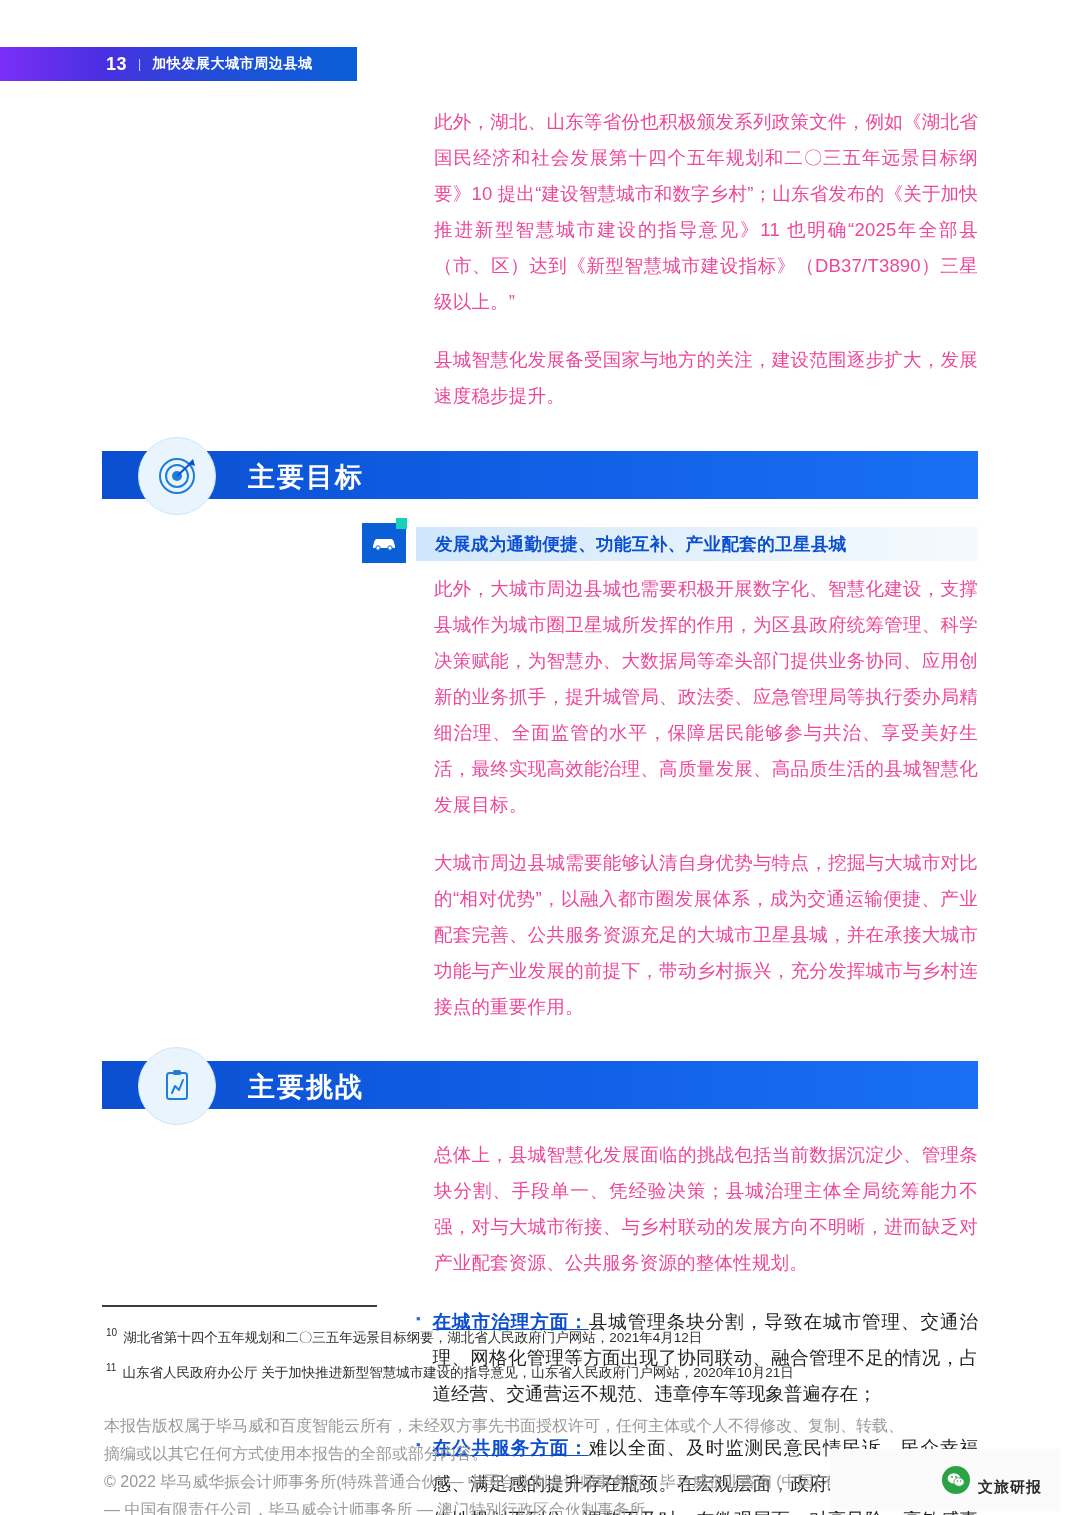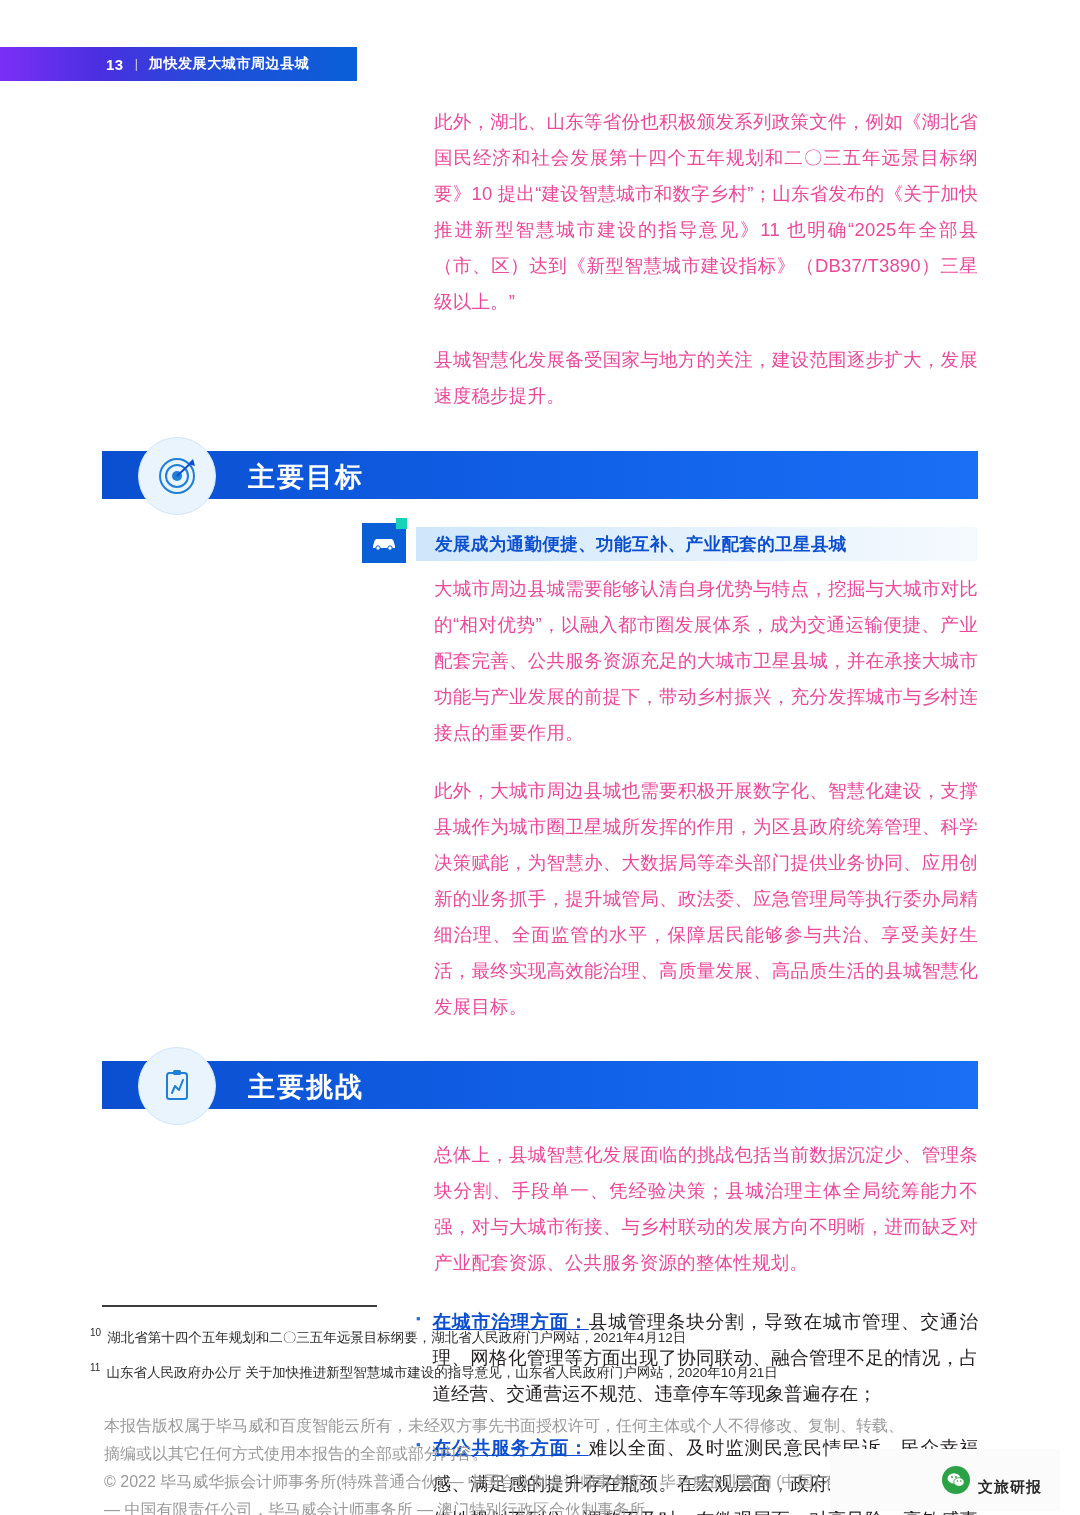--- a/index.html
+++ b/index.html
@@ -24,21 +24,21 @@
     width: 357px;
     height: 34px;
     background: linear-gradient(90deg, #7b2ff7 0%, #4a2fe0 28%, #1f4fd8 62%, #0a5fd8 100%);
     display: flex;
     align-items: center;
     box-sizing: border-box;
     padding-left: 106px;
   }
   .header-pagenum {
     color: #ffffff;
-    font-size: 15px;
+    font-size: 18px;
     font-weight: bold;
     letter-spacing: 0.5px;
   }
   .header-sep {
     color: #d7d3f5;
     font-size: 12px;
     margin: 0 11px;
   }
   .header-title {
     color: #ffffff;
@@ -179,21 +179,21 @@
   .fn-rule {
     position: absolute;
     left: 102px;
     top: 1305px;
     width: 275px;
     height: 2px;
     background: #3d3d3d;
   }
   .footnotes {
     position: absolute;
-    left: 90px;
+    left: 106px;
     top: 1325px;
     width: 880px;
   }
   .fn {
     font-size: 13.5px;
     color: #2b2b2b;
     margin-bottom: 12px;
     line-height: 1.5;
   }
   .fn sup {
@@ -283,22 +283,22 @@
         <path d="M2 11 L3.5 6 C4 4.6 5 4 6.3 4 H19.7 C21 4 22 4.6 22.5 6 L24 11 V13 H2 Z" fill="#ffffff"></path>
         <circle cx="7" cy="13" r="2.2" fill="#ffffff" stroke="#0b5fd6" stroke-width="1"></circle>
         <circle cx="19" cy="13" r="2.2" fill="#ffffff" stroke="#0b5fd6" stroke-width="1"></circle>
       </svg>
     </div>
     <div class="subhead">
       <span class="subhead-text">发展成为通勤便捷、功能互补、产业配套的卫星县城</span>
     </div>
   </div>
 
+  <p class="para">此外，大城市周边县城也需要积极开展数字化、智慧化建设，支撑县城作为城市圈卫星城所发挥的作用，为区县政府统筹管理、科学决策赋能，为智慧办、大数据局等牵头部门提供业务协同、应用创新的业务抓手，提升城管局、政法委、应急管理局等执行委办局精细治理、全面监管的水平，保障居民能够参与共治、享受美好生活，最终实现高效能治理、高质量发展、高品质生活的县城智慧化发展目标。</p>
   <p class="para">大城市周边县城需要能够认清自身优势与特点，挖掘与大城市对比的“相对优势”，以融入都市圈发展体系，成为交通运输便捷、产业配套完善、公共服务资源充足的大城市卫星县城，并在承接大城市功能与产业发展的前提下，带动乡村振兴，充分发挥城市与乡村连接点的重要作用。</p>
-  <p class="para">此外，大城市周边县城也需要积极开展数字化、智慧化建设，支撑县城作为城市圈卫星城所发挥的作用，为区县政府统筹管理、科学决策赋能，为智慧办、大数据局等牵头部门提供业务协同、应用创新的业务抓手，提升城管局、政法委、应急管理局等执行委办局精细治理、全面监管的水平，保障居民能够参与共治、享受美好生活，最终实现高效能治理、高质量发展、高品质生活的县城智慧化发展目标。</p>
 
   <div class="section">
     <div class="section-bar"></div>
     <div class="section-badge">
       <svg width="44" height="44" viewBox="0 0 44 44" aria-hidden="true">
         <rect x="12" y="9" width="20" height="26" rx="2.5" fill="none" stroke="#1f7fd8" stroke-width="2"></rect>
         <rect x="18" y="6" width="8" height="5" rx="1.5" fill="#1f7fd8"></rect>
         <path d="M17 29 L20 22 L24 26 L28 16" fill="none" stroke="#1f7fd8" stroke-width="2" stroke-linecap="round" stroke-linejoin="round"></path>
       </svg>
     </div>

